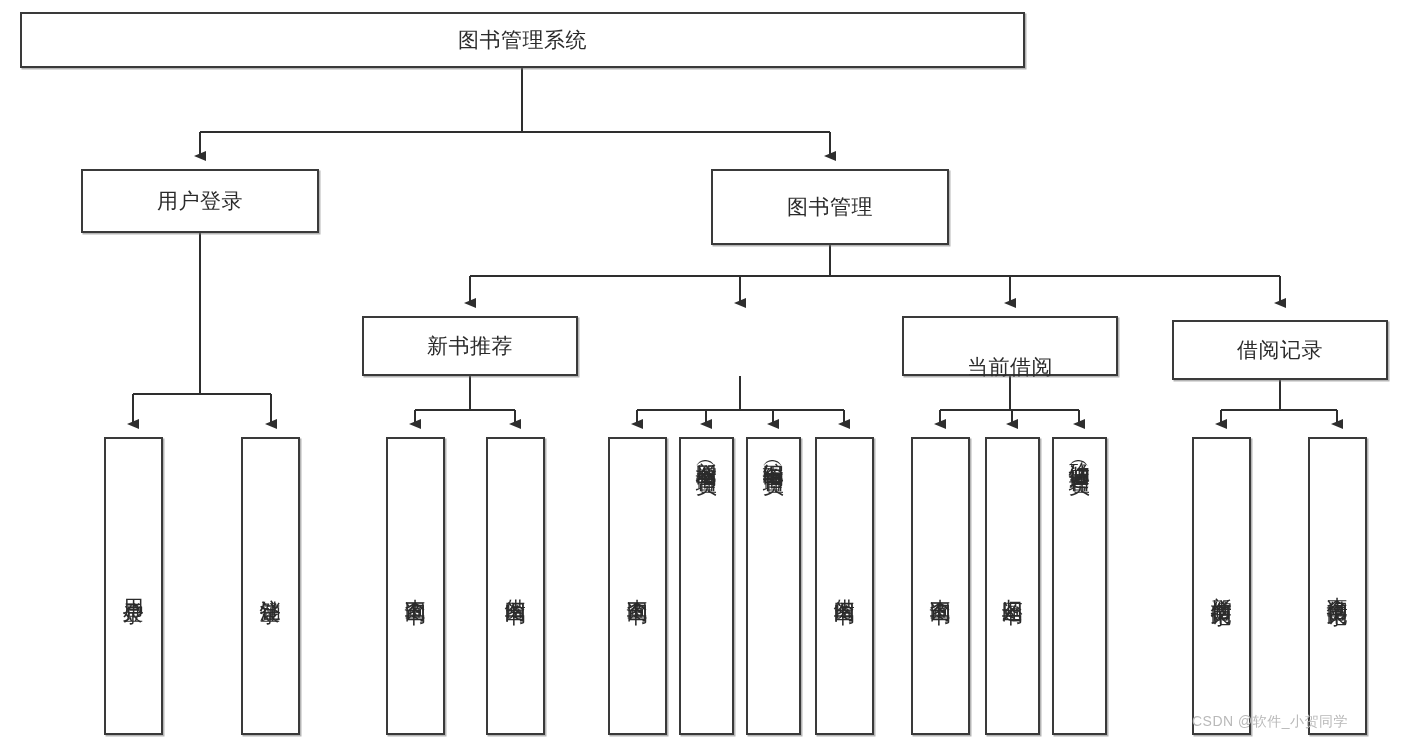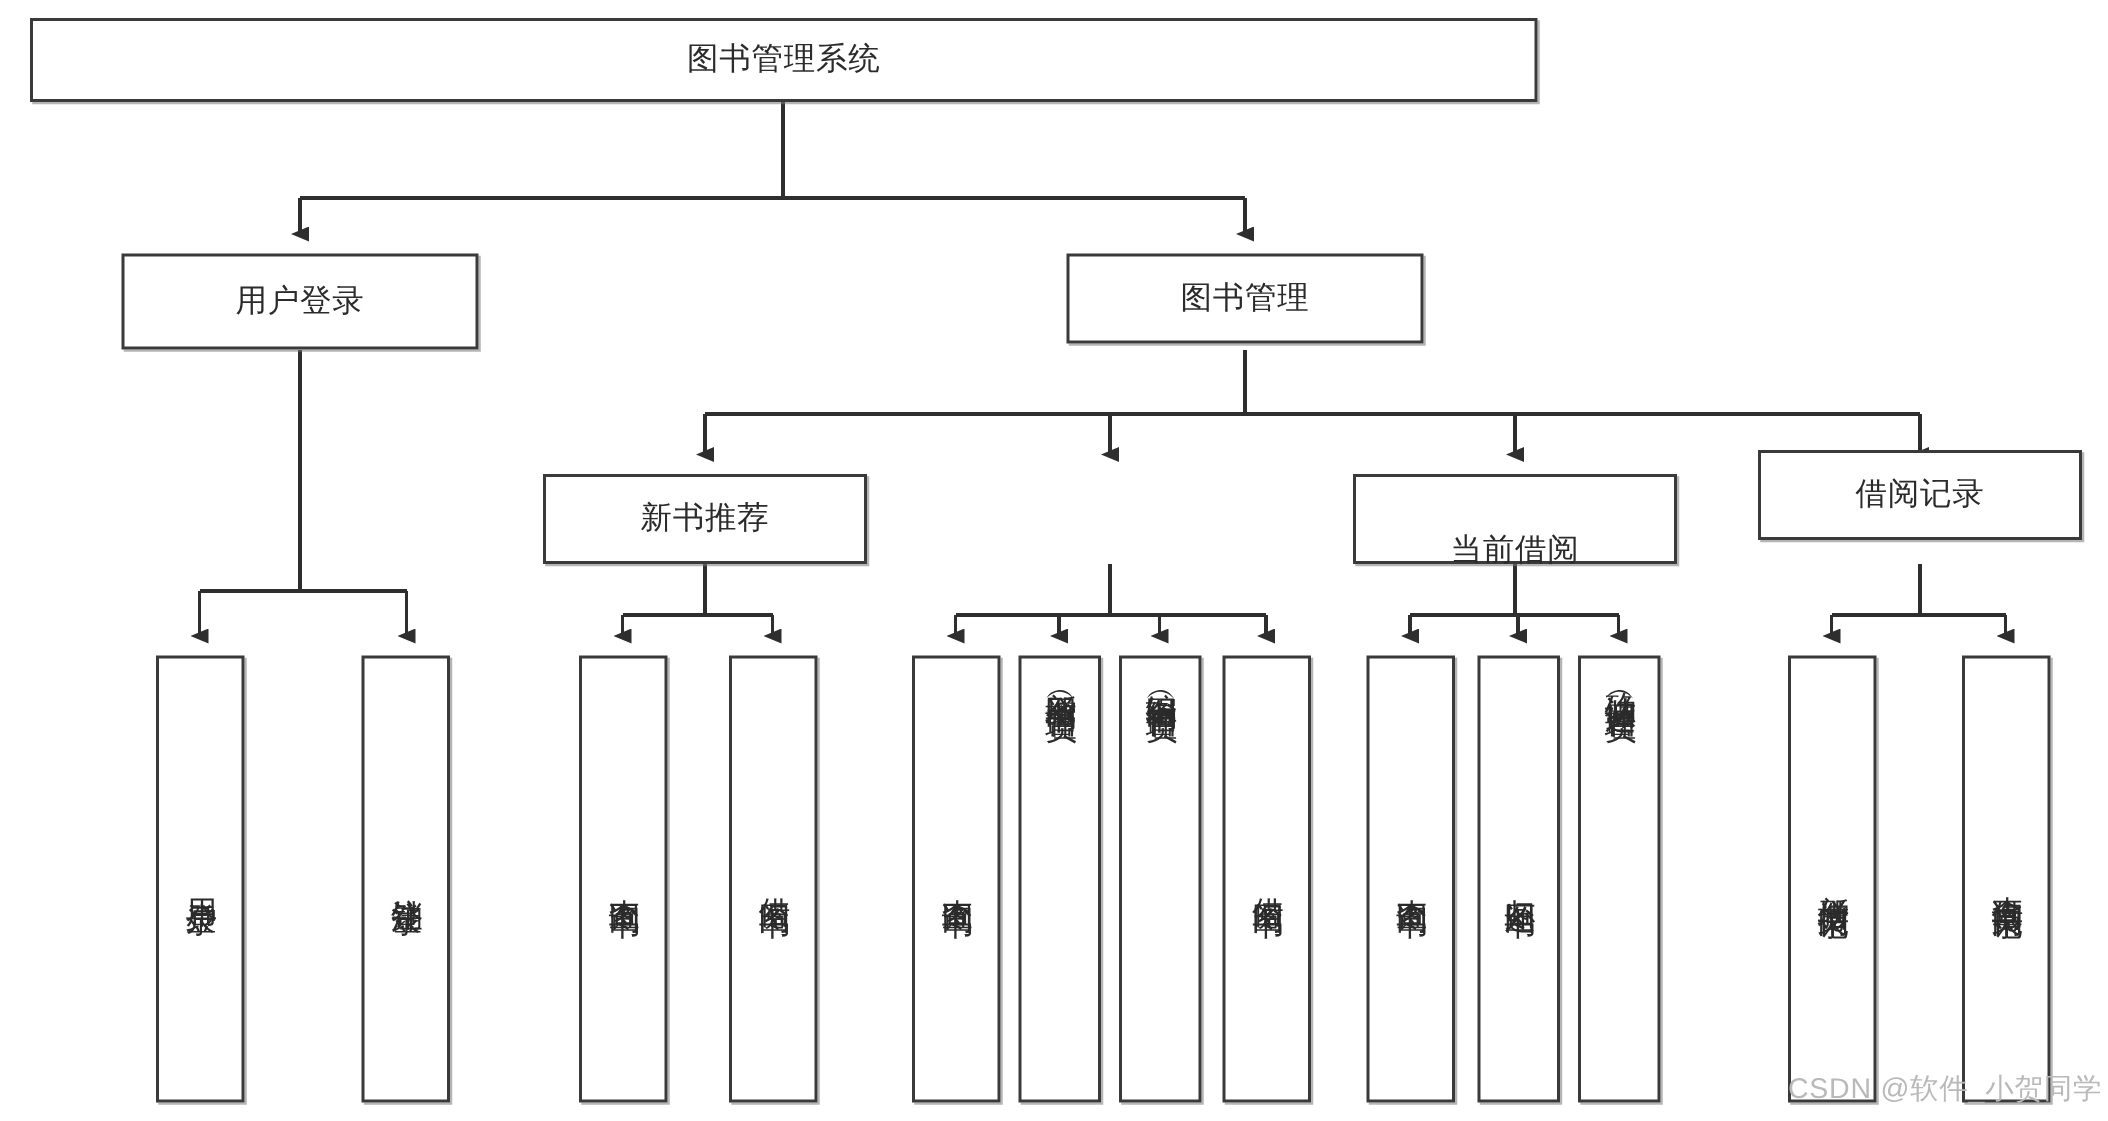--- a/index.html
+++ b/index.html
@@ -59,21 +59,21 @@
     white-space: normal;
   }
   .node.vertical.centered {
     align-items: center;
     padding-top: 0;
   }
   #watermark {
     position: absolute;
     left: 1192px;
     top: 713px;
-    font-size: 19px;
+    font-size: 14px;
     color: #b9b9b9;
     letter-spacing: 0.5px;
     z-index: 3;
     user-select: none;
     white-space: nowrap;
   }
 </style>
 </head>
 <body>
 
@@ -129,31 +129,31 @@
     </g>
   </svg>
 
   <div class="node" id="node-root" style="left: 20px; top: 12px; width: 1005px; height: 56px; border-color: rgb(58, 58, 58); background: rgb(255, 255, 255);">
     <span class="node-label" style="color: rgb(43, 43, 43);">图书管理系统</span>
   </div>
 
   <div class="node" id="node-l2-0" style="left: 81px; top: 169px; width: 238px; height: 64px; border-color: rgb(58, 58, 58); background: rgb(255, 255, 255);">
     <span class="node-label" style="color: rgb(43, 43, 43);">用户登录</span>
   </div>
-  <div class="node" id="node-l2-1" style="left: 711px; top: 169px; width: 238px; height: 60px; border-color: rgb(58, 58, 58); background: rgb(255, 255, 255);">
+  <div class="node" id="node-l2-1" style="left: 711px; top: 169px; width: 238px; height: 76px; border-color: rgb(58, 58, 58); background: rgb(255, 255, 255);">
     <span class="node-label" style="color: rgb(43, 43, 43);">图书管理</span>
   </div>
 
   <div class="node" id="node-l3-0" style="left: 362px; top: 316px; width: 216px; height: 60px; border-color: rgb(58, 58, 58); background: rgb(255, 255, 255);">
     <span class="node-label" style="color: rgb(43, 43, 43);">新书推荐</span>
   </div>
   <div class="node" id="node-l3-2" style="left: 902px; top: 316px; width: 216px; height: 60px; border-color: rgb(58, 58, 58); background: rgb(255, 255, 255);">
     <span class="node-label" style="color: rgb(43, 43, 43); margin-top: 43px;">当前借阅</span>
   </div>
-  <div class="node" id="node-l3-3" style="left: 1172px; top: 300px; width: 216px; height: 60px; border-color: rgb(58, 58, 58); background: rgb(255, 255, 255);">
+  <div class="node" id="node-l3-3" style="left: 1172px; top: 320px; width: 216px; height: 60px; border-color: rgb(58, 58, 58); background: rgb(255, 255, 255);">
     <span class="node-label" style="color: rgb(43, 43, 43);">借阅记录</span>
   </div>
 
   <div class="node vertical centered" id="node-leaf-0" style="left: 104px; top: 437px; width: 59px; height: 298px; border-color: rgb(58, 58, 58); background: rgb(255, 255, 255);">
     <span class="node-label" style="color: rgb(43, 43, 43);">用户登录</span>
   </div>
   <div class="node vertical centered" id="node-leaf-1" style="left: 241px; top: 437px; width: 59px; height: 298px; border-color: rgb(58, 58, 58); background: rgb(255, 255, 255);">
     <span class="node-label" style="color: rgb(43, 43, 43);">注销登录</span>
   </div>
   <div class="node vertical centered" id="node-leaf-2" style="left: 386px; top: 437px; width: 59px; height: 298px; border-color: rgb(58, 58, 58); background: rgb(255, 255, 255);">

